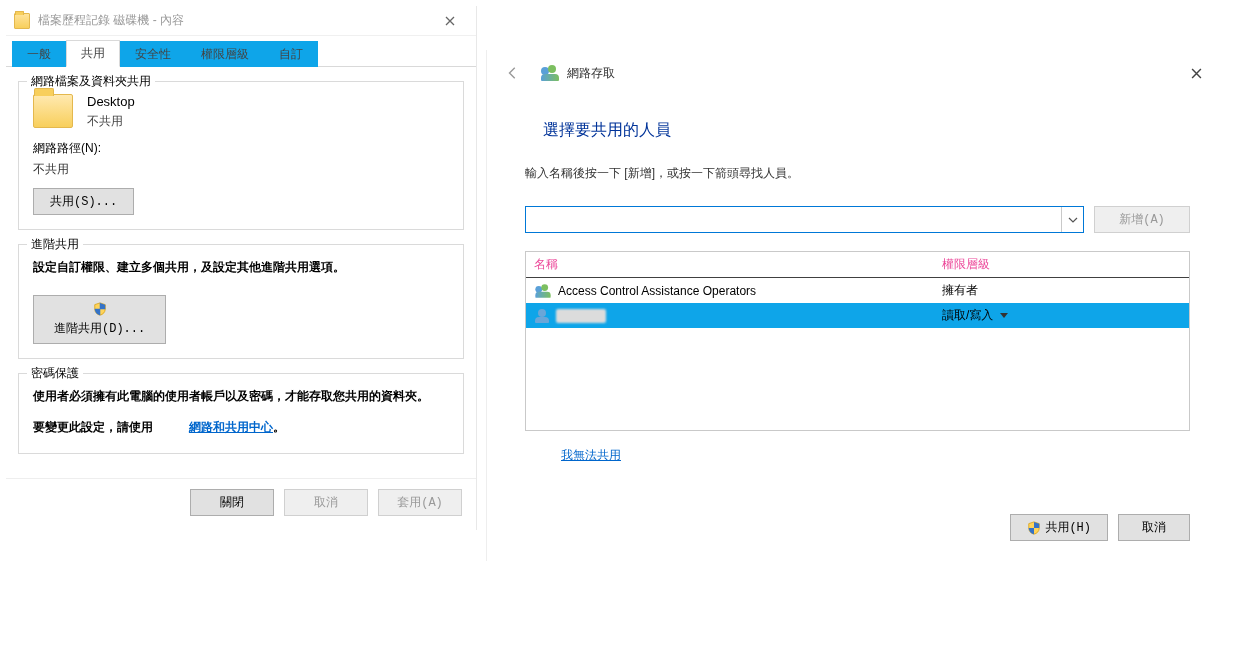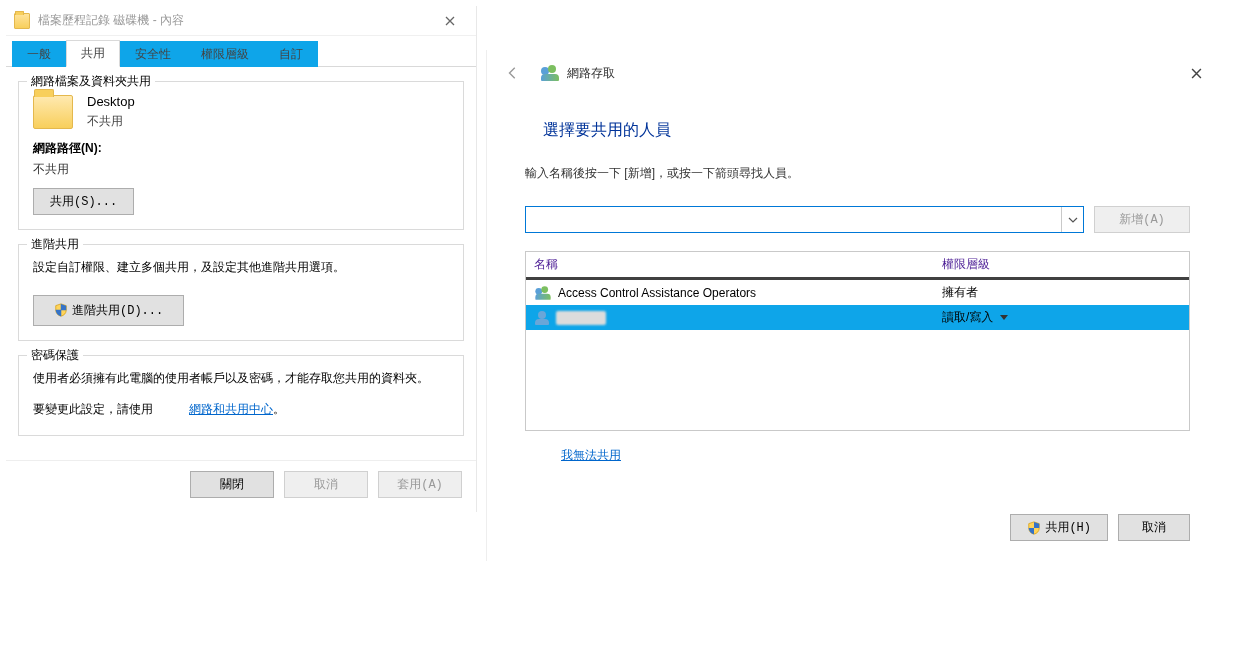--- a/index.html
+++ b/index.html
@@ -84,59 +84,59 @@
     position: relative;
   }
   .groupbox .legend {
     position: absolute;
     top: -9px; left: 8px;
     background: #fff;
     padding: 0 4px;
     color: #000;
   }
 
-  .share-head { display:flex; align-items:center; gap: 14px; margin-bottom: 10px; }
+  .share-head { display:flex; align-items:flex-start; gap: 14px; margin-bottom: 10px; }
   .folder-ico-big {
     width: 40px; height: 34px;
     background: linear-gradient(#ffe9b0, #f8cf5c);
     border: 1px solid #e4b84d;
     border-radius: 2px;
     position: relative;
   }
   .folder-ico-big::before {
     content:""; position:absolute; top:-7px; left:0;
     width:18px; height:7px;
     background:#f8cf5c; border:1px solid #e4b84d; border-bottom:none;
     border-radius:2px 2px 0 0;
   }
   .share-head .lines { display:flex; flex-direction:column; gap:4px; }
   .share-head .nm { font-size: 13px; }
   .share-head .st { color: #444; }
 
-  .label-line { margin-top: 7px; font-weight: bold; }
+  .label-line { margin-top: 7px; }
   .val-line { margin-top: 4px; margin-bottom: 10px; color: #333; }
 
   .win-btn {
     background: #e1e1e1;
     border: 1px solid #adadad;
     padding: 4px 16px;
     min-width: 84px;
     font-family: Liberation Mono, monospace;
     font-size: 12px;
     cursor: default;
     display: inline-flex; align-items:center; justify-content:center; gap:4px;
   }
-  .win-btn.big { padding: 6px 20px; }
+  .win-btn.big { padding: 6px 20px; flex-direction: column; }
   .win-btn.disabled { color: #999; border-color: #d0d0d0; background:#efefef; }
   .shield {
     width: 14px; height: 14px;
     display:inline-block;
   }
   .lnk { color: #0066cc; text-decoration: underline; cursor: pointer; padding-left: 36px; }
-  .desc { line-height: 1.8; }
+  .desc { line-height: 1.8; font-weight: bold; }
 
   .prop-footer {
     padding: 10px 14px 14px;
     display: flex; justify-content: flex-end; gap: 10px;
     border-top: 1px solid #eee;
   }
 
   
   .wiz-window {
     position: absolute;
@@ -206,22 +206,22 @@
   }
   .combo .caret svg { width:10px; height:10px; fill:#555; }
 
   .perm-table {
     border: 1px solid #c9c9c9;
     height: 180px;
     overflow: hidden;
   }
   .perm-hdr {
     display:flex;
-    border-bottom: 3px solid #404040;
-    color:#4c1d95;
+    border-bottom: 1px solid #404040;
+    color:#ec4899;
   }
   .perm-hdr > div { padding: 4px 8px; }
   .col-name { flex: 0 0 408px; }
   .col-lvl  { flex: 1 1 auto; }
   .perm-row {
     display:flex; align-items:center;
     padding: 2px 0;
   }
   .perm-row.sel { background: #0ea5e9; }
   .perm-row .cell { padding: 2px 8px; display:flex; align-items:center; gap:6px; }

